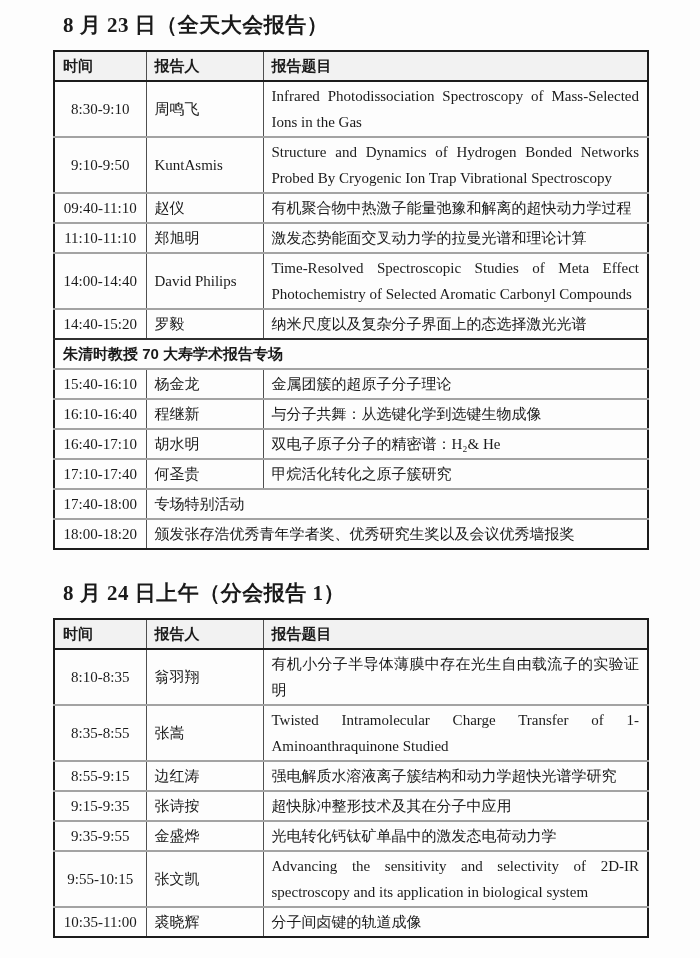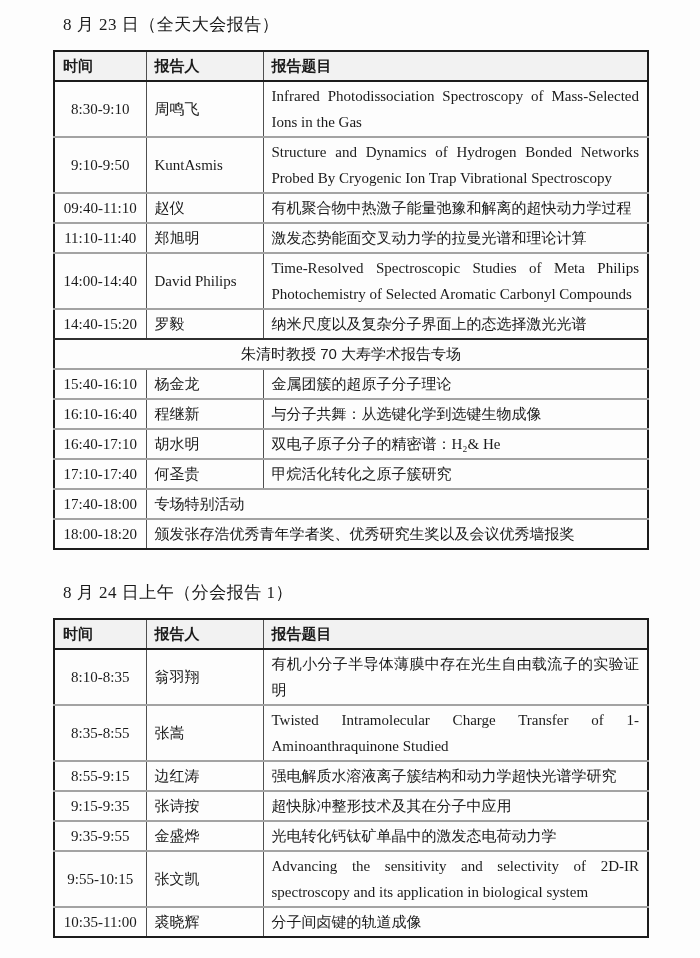--- a/index.html
+++ b/index.html
@@ -13,21 +13,21 @@
   *{box-sizing:border-box;}
   html,body{margin:0;padding:0;}
   body{
     width:700px;height:958px;overflow:hidden;
     background:var(--page-bg);
     color:var(--text);
     font-family:"Liberation Serif","DejaVu Serif",serif;
   }
   .doc{padding:13px 53px 0 53px;}
   .doc-title{
-    font-size:17px;font-weight:normal;
+    font-size:21px;font-weight:bold;
     margin:0 0 13px 10px;line-height:24px;
     letter-spacing:0.5px;
   }
   .doc-title.second{margin-top:31px;}
   table.schedule{
     width:594px;table-layout:fixed;
     border-collapse:collapse;
     border:2px solid var(--border-outer);
   }
   col.c-time{width:92px;}
@@ -45,21 +45,21 @@
     background:var(--header-bg);
     font-family:"Liberation Sans","DejaVu Sans",sans-serif;
     font-weight:bold;text-align:left;
     font-size:15px;height:29px;
     border-top:none;
     border-bottom:2px solid var(--border-outer);
   }
   td.time-cell{text-align:center;padding:1px 2px;white-space:nowrap;}
   td.topic-cell{text-align:justify;}
   td.section-cell{
-    text-align:center;font-weight:normal;
+    text-align:left;font-weight:bold;
     font-family:"Liberation Sans","DejaVu Sans",sans-serif;
     border-top-color:#2f2f2f;
     height:28px;
     padding-left:8px;
   }
 </style>
 </head>
 <body>
 
 <div class="doc">
@@ -89,28 +89,28 @@
           <td class="time-cell">9:10-9:50</td>
           <td class="speaker-cell">KuntAsmis</td>
           <td class="topic-cell">Structure and Dynamics of Hydrogen Bonded Networks Probed By Cryogenic Ion Trap Vibrational Spectroscopy</td>
         </tr>
         <tr>
           <td class="time-cell">09:40-11:10</td>
           <td class="speaker-cell">赵仪</td>
           <td class="topic-cell">有机聚合物中热激子能量弛豫和解离的超快动力学过程</td>
         </tr>
         <tr>
-          <td class="time-cell">11:10-11:40</td>
+          <td class="time-cell">11:10-11:10</td>
           <td class="speaker-cell">郑旭明</td>
           <td class="topic-cell">激发态势能面交叉动力学的拉曼光谱和理论计算</td>
         </tr>
         <tr>
           <td class="time-cell">14:00-14:40</td>
           <td class="speaker-cell">David Philips</td>
-          <td class="topic-cell">Time-Resolved Spectroscopic Studies of Meta Philips Photochemistry of Selected Aromatic Carbonyl Compounds</td>
+          <td class="topic-cell">Time-Resolved Spectroscopic Studies of Meta Effect Photochemistry of Selected Aromatic Carbonyl Compounds</td>
         </tr>
         <tr>
           <td class="time-cell">14:40-15:20</td>
           <td class="speaker-cell">罗毅</td>
           <td class="topic-cell">纳米尺度以及复杂分子界面上的态选择激光光谱</td>
         </tr>
         <tr>
           <td class="section-cell" colspan="3">朱清时教授 70 大寿学术报告专场</td>
         </tr>
         <tr>

